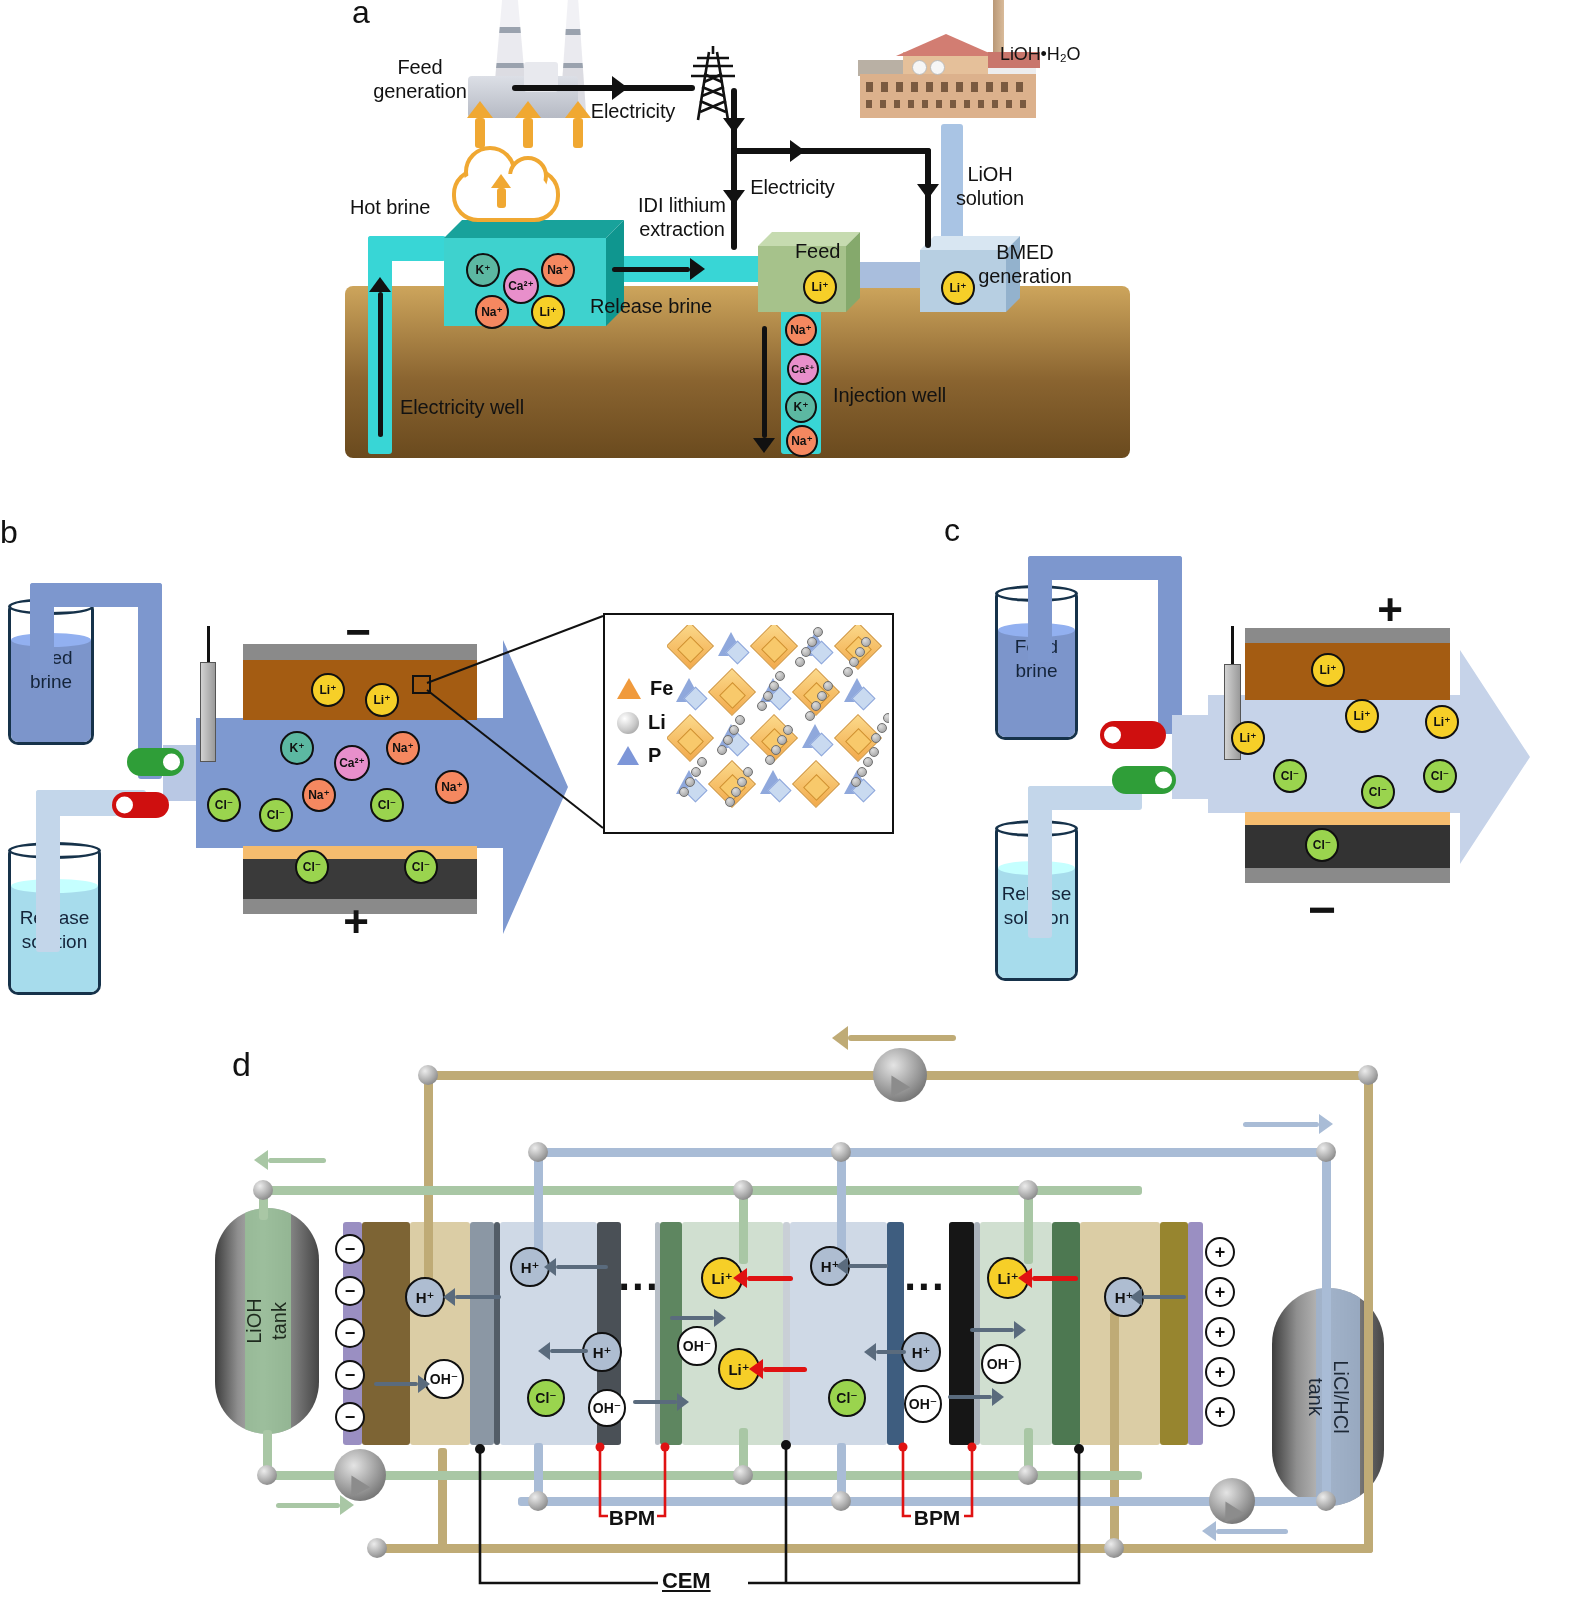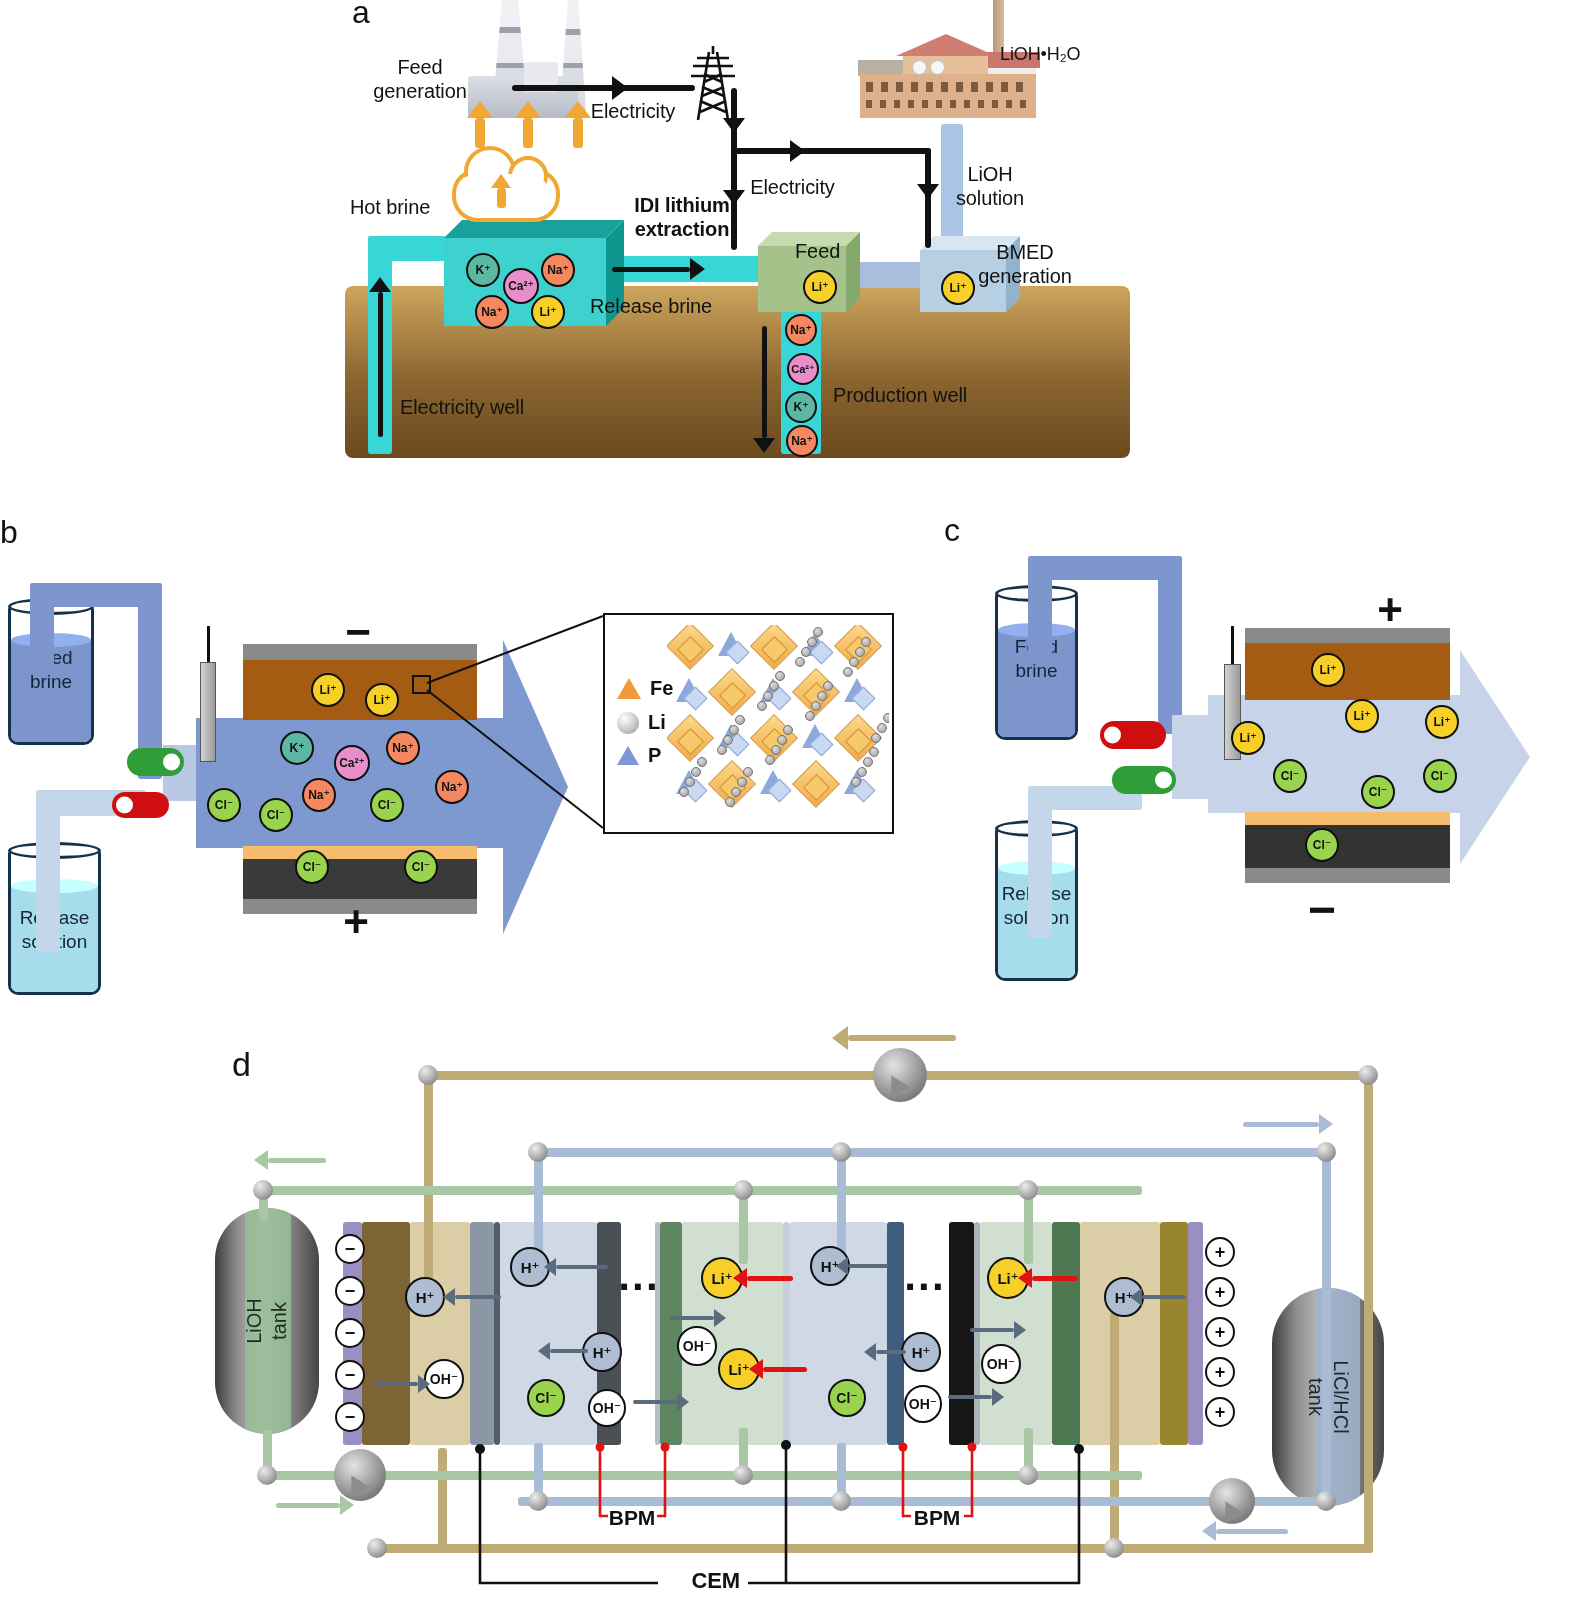--- a/index.html
+++ b/index.html
@@ -220,32 +220,32 @@
     <div>
         <div class="ion" style="left: 803px; top: 270px; width: 34px; height: 34px; background: rgb(246, 207, 40); font-size: 12px;">Li⁺</div>
         <div class="ion" style="left: 941px; top: 271px; width: 34px; height: 34px; background: rgb(246, 207, 40); font-size: 12px;">Li⁺</div>
       </div>
     <div>
         <div class="txt" style="left: 352px; top: -6px; font-size: 32px; font-weight: 500;">a</div>
         <div class="txt" style="left: 350px; top: 56px; width: 140px; font-size: 20px; text-align: center;">Feed
 generation</div>
         <div class="txt" style="left: 578px; top: 100px; width: 110px; font-size: 20px; text-align: center;">Electricity</div>
         <div class="txt" style="left: 740px; top: 176px; width: 105px; font-size: 20px; text-align: center;">Electricity</div>
-        <div class="txt" style="left: 628px; top: 194px; width: 108px; font-size: 20px; text-align: center; font-weight: bold;">IDI lithium
+        <div class="txt" style="left: 628px; top: 194px; width: 108px; font-size: 20px; text-align: center;">IDI lithium
 extraction</div>
         <div class="txt" style="left: 795px; top: 240px; width: 50px; font-size: 20px;">Feed</div>
         <div class="txt" style="left: 935px; top: 163px; width: 110px; font-size: 20px; text-align: center;">LiOH
 solution</div>
         <div class="txt" style="left: 970px; top: 241px; width: 110px; font-size: 20px; text-align: center;">BMED
 generation</div>
         <div class="txt" style="left: 1000px; top: 44px; width: 130px; font-size: 18px;">LiOH•H₂O</div>
         <div class="txt" style="left: 350px; top: 196px; width: 95px; font-size: 20px;">Hot brine</div>
         <div class="txt" style="left: 590px; top: 295px; width: 130px; font-size: 20px;">Release brine</div>
         <div class="txt" style="left: 400px; top: 396px; width: 150px; font-size: 20px;">Electricity well</div>
-        <div class="txt" style="left: 833px; top: 384px; width: 135px; font-size: 20px;">Production well</div>
+        <div class="txt" style="left: 833px; top: 384px; width: 135px; font-size: 20px;">Injection well</div>
       </div>
   </div>
 
   <div>
     <div class="beaker bk-feed-b">
       <div class="beaker-liq"></div>
       <div class="beaker-rim"></div>
       <div class="bk-label" style="top:40px">Feed
 brine</div>
     </div>
@@ -632,19 +632,19 @@
         <div class="sign" style="left: 1205px; top: 1237px; width: 26px; height: 26px; font-size: 18px;">+</div>
         <div class="sign" style="left: 1205px; top: 1277px; width: 26px; height: 26px; font-size: 18px;">+</div>
         <div class="sign" style="left: 1205px; top: 1317px; width: 26px; height: 26px; font-size: 18px;">+</div>
         <div class="sign" style="left: 1205px; top: 1357px; width: 26px; height: 26px; font-size: 18px;">+</div>
         <div class="sign" style="left: 1205px; top: 1397px; width: 26px; height: 26px; font-size: 18px;">+</div>
       </div>
     <div>
         <div class="txt" style="left: 232px; top: 1044px; font-size: 34px; font-weight: 500;">d</div>
         <div class="txt" style="left: 599px; top: 1506px; width: 66px; font-size: 21px; font-weight: 600; text-align: center;">BPM</div>
         <div class="txt" style="left: 904px; top: 1506px; width: 66px; font-size: 21px; font-weight: 600; text-align: center;">BPM</div>
-        <div class="txt" style="left: 662px; top: 1568px; width: 78px; font-size: 22px; font-weight: 600; text-align: right;">CEM</div>
+        <div class="txt" style="left: 662px; top: 1568px; width: 78px; font-size: 22px; font-weight: 600; text-align: left; text-decoration: underline;">CEM</div>
         <div class="txt" style="left: 604px; top: 1262px; width: 70px; font-size: 42px; font-weight: 700; text-align: center;">···</div>
         <div class="txt" style="left: 890px; top: 1262px; width: 70px; font-size: 42px; font-weight: 700; text-align: center;">···</div>
       </div>
   </div>
 
 </div>
 
 </body></html>

